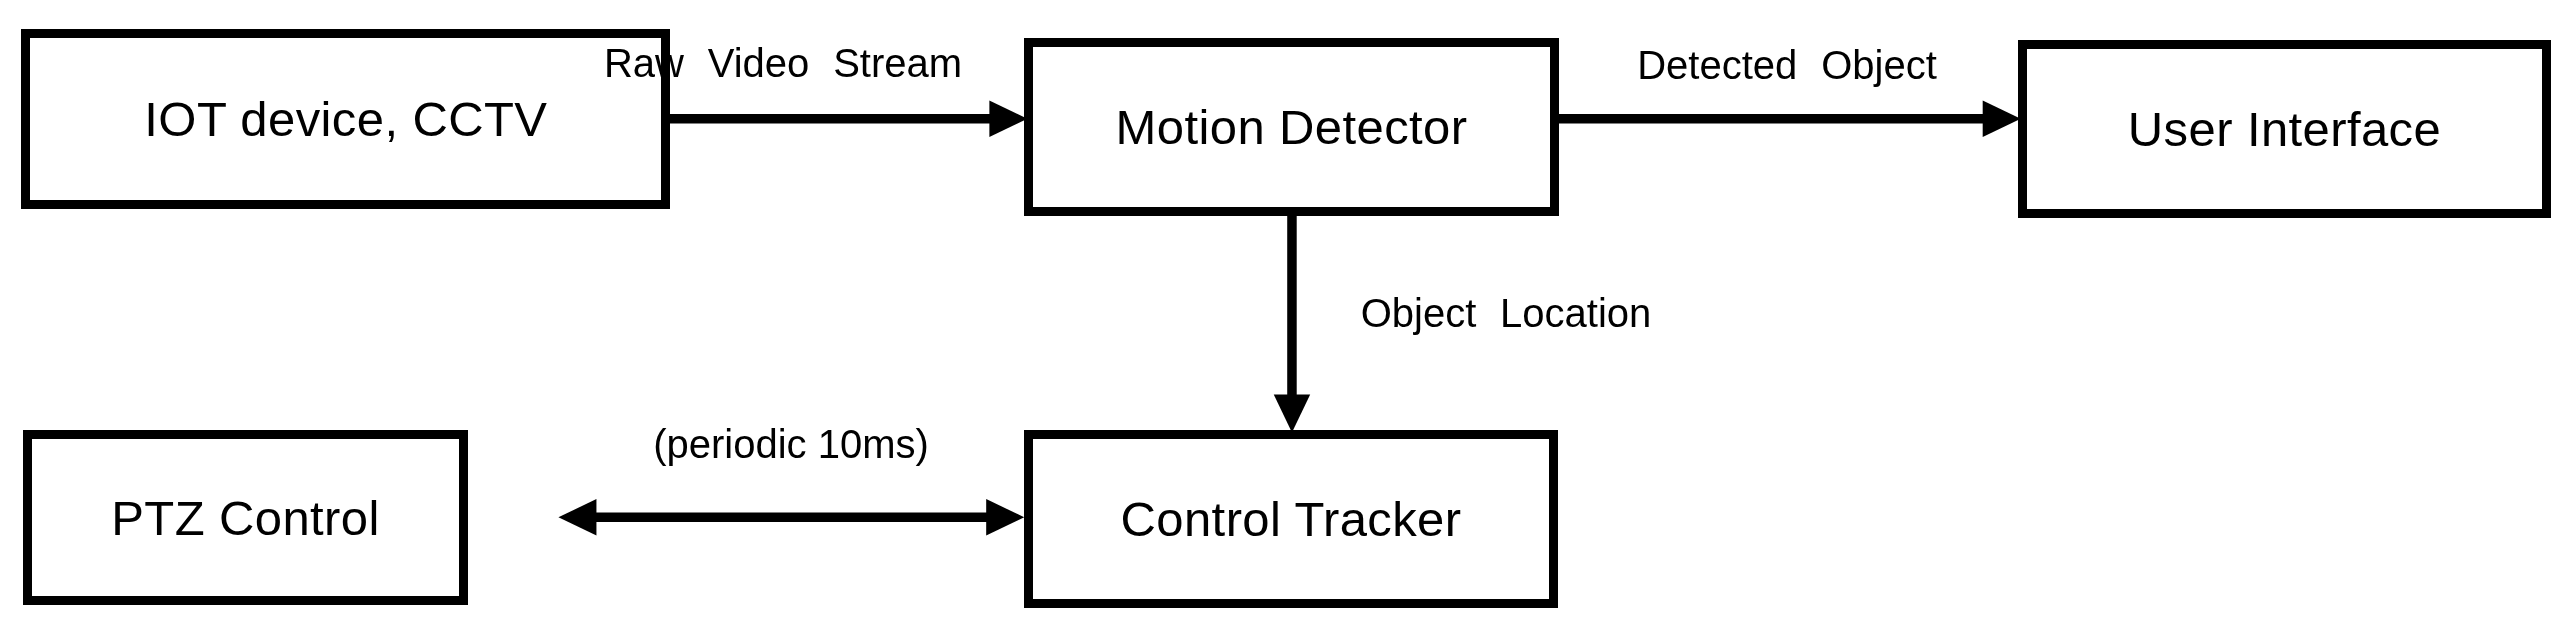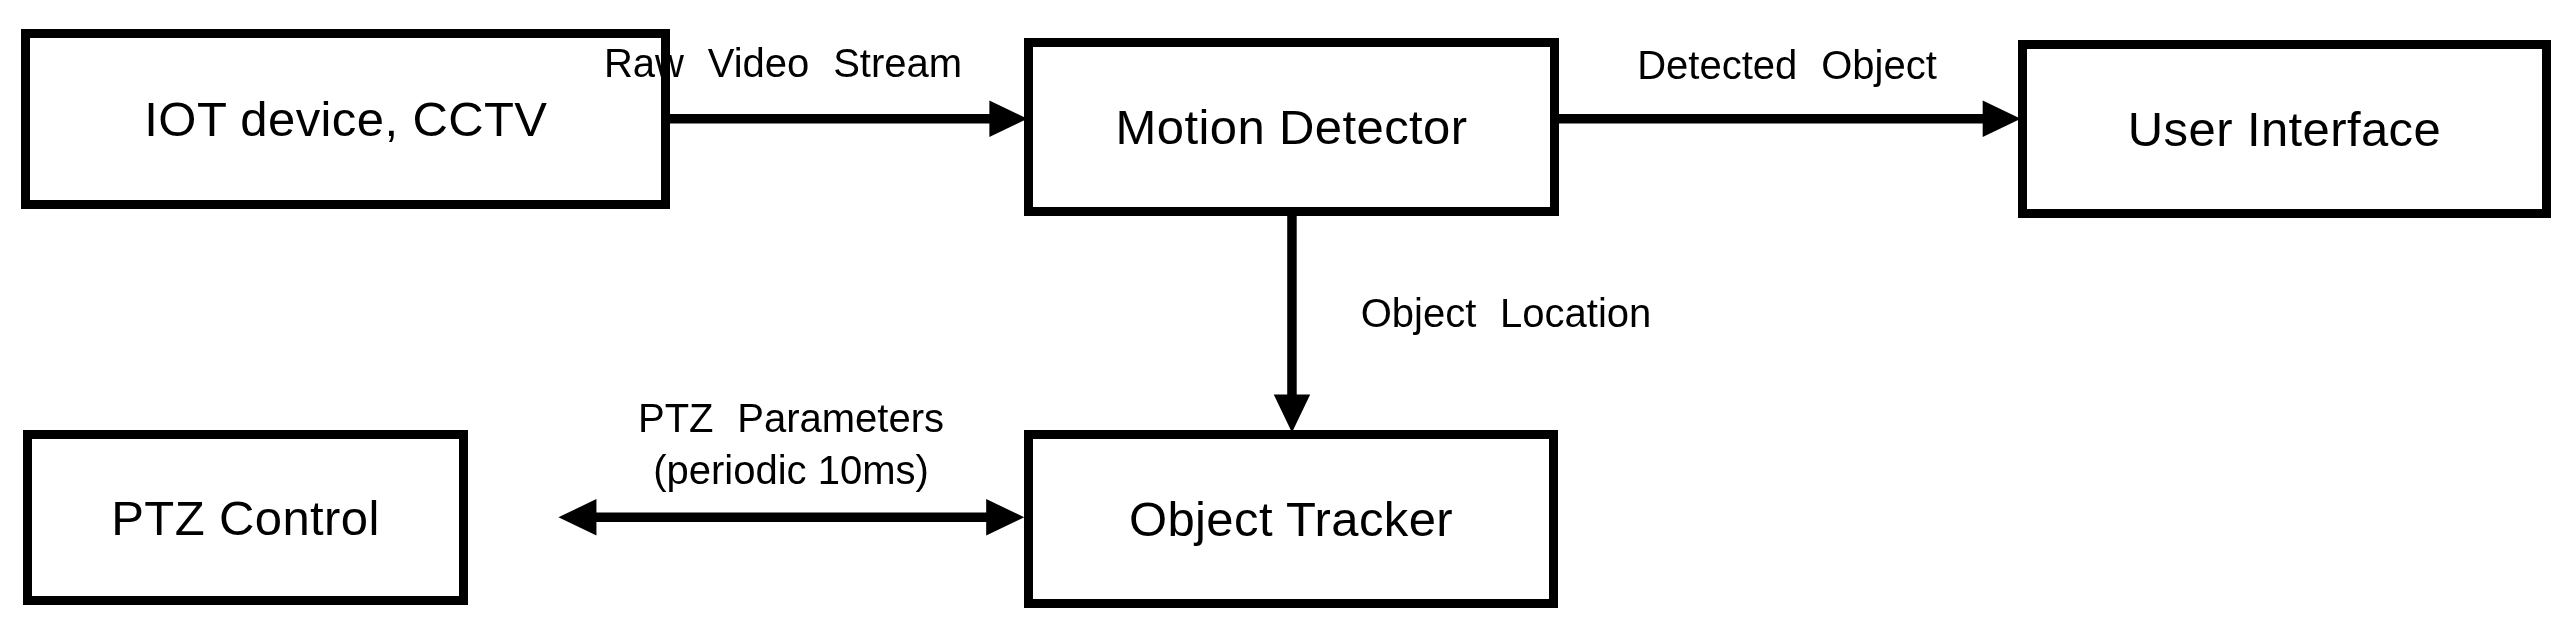--- a/index.html
+++ b/index.html
@@ -95,28 +95,27 @@
 
   <div class="node" id="node-ui">
     <span>User Interface</span>
   </div>
 
   <div class="node" id="node-ptz">
     <span>PTZ Control</span>
   </div>
 
   <div class="node" id="node-tracker">
-    <span>Object Tracker</span>
+    <span>Control Tracker</span>
   </div>
 
   <div class="edge-label wide-words" id="label-raw">Raw Video Stream</div>
 
   <div class="edge-label wide-words" id="label-detected">Detected Object</div>
 
   <div class="edge-label wide-words" id="label-location">Object Location</div>
 
   <div class="edge-label" id="label-ptz">
-    <div class="wide-words">PTZ Parameters</div>
     <div>(periodic 10ms)</div>
   </div>
 
 </div>
 
 
 </body></html>

